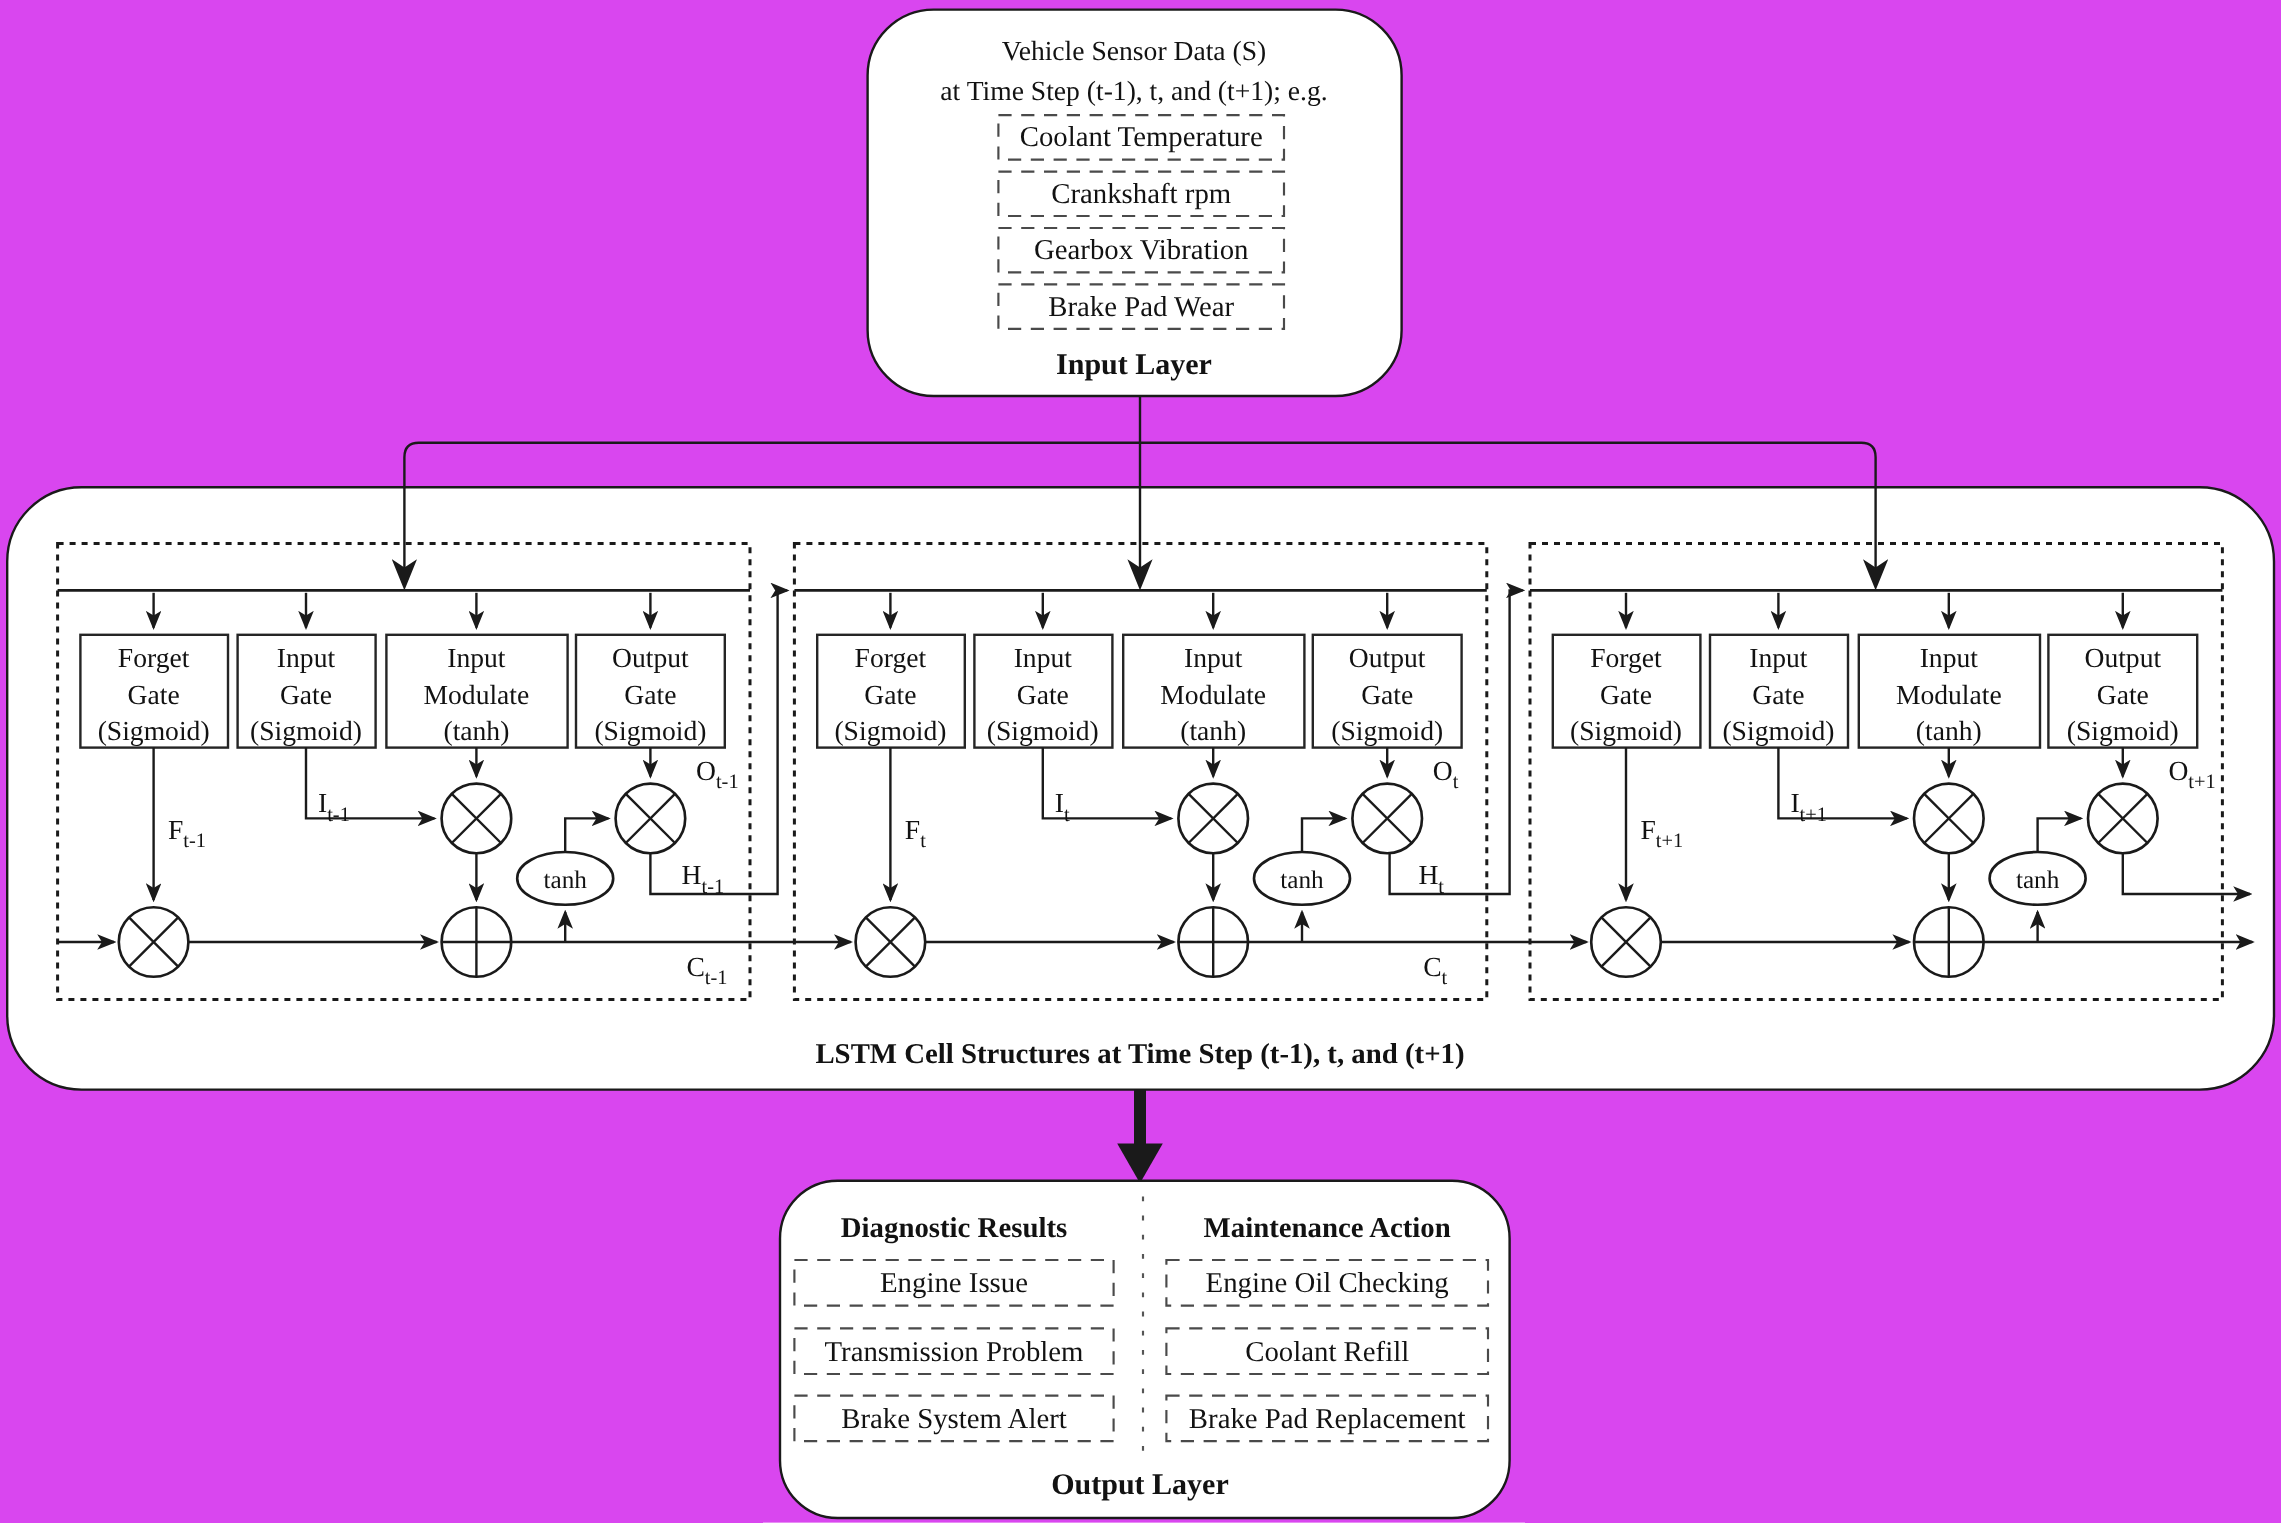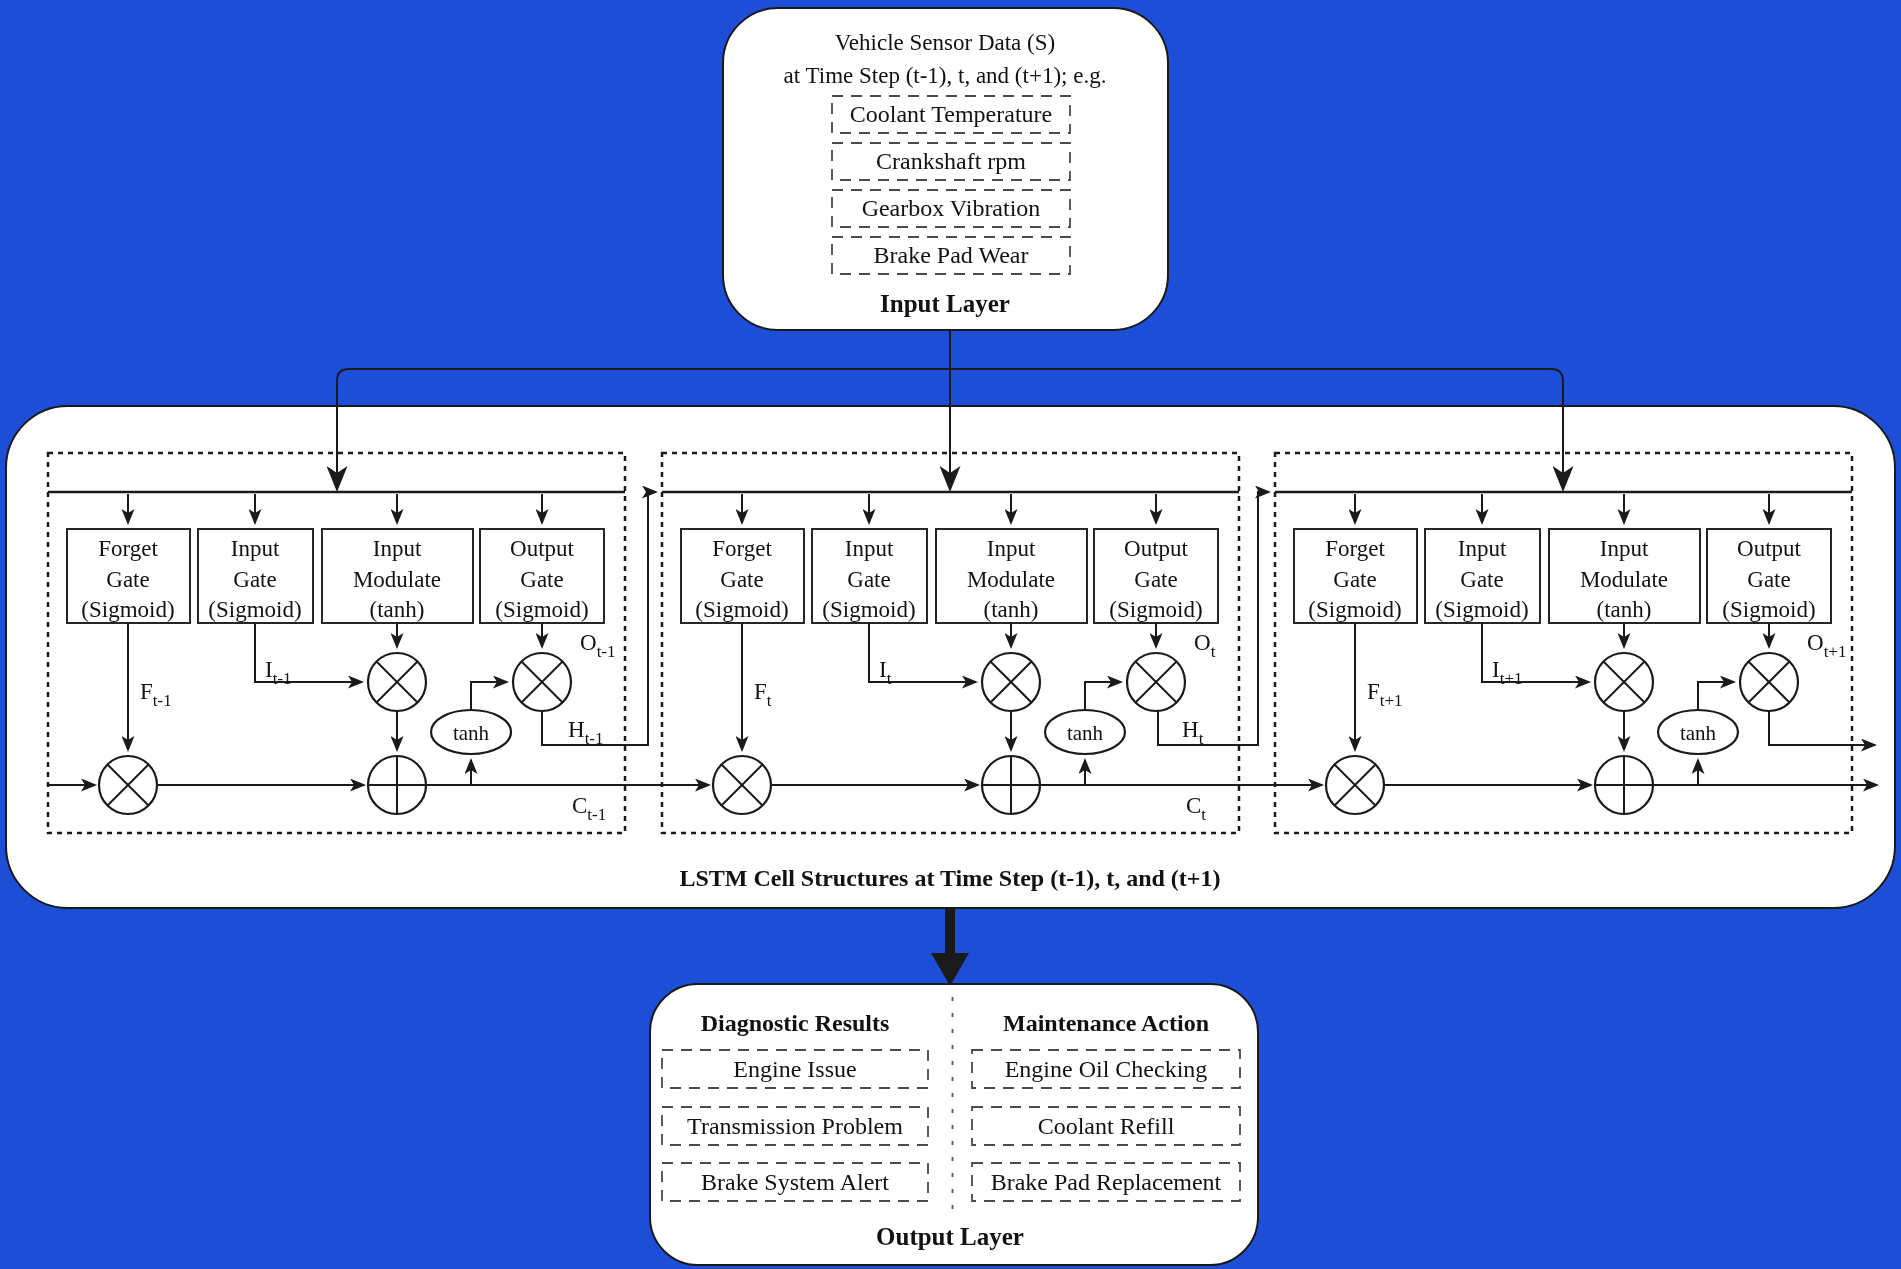--- a/index.html
+++ b/index.html
@@ -1,16 +1,16 @@
 <!DOCTYPE html>
 <html><head>
 <meta charset="utf-8">
 <style>
   html,body{margin:0;padding:0;background:#ffffff;}
-  .stage{width:1901px;height:1269px;position:relative;background:#1d4ed8;}
+  .stage{width:1901px;height:1269px;position:relative;background:#d946ef;}
   svg{display:block;}
   text{font-family:"Liberation Serif","DejaVu Serif",serif;fill:#121212;}
   .w{fill:none;stroke:#1a1a1a;stroke-width:2;}
   .bus{stroke-width:2.3;}
   .arr{marker-end:url(#ah);}
   .arrB{marker-end:url(#ahb);}
   .arrSB{marker-start:url(#ahb);}
   .cellbox{fill:none;stroke:#1a1a1a;stroke-width:2.5;stroke-dasharray:5 5;}
   .gate{fill:#ffffff;stroke:#252525;stroke-width:2;}
   .node{fill:#ffffff;stroke:#1a1a1a;stroke-width:2.2;}

